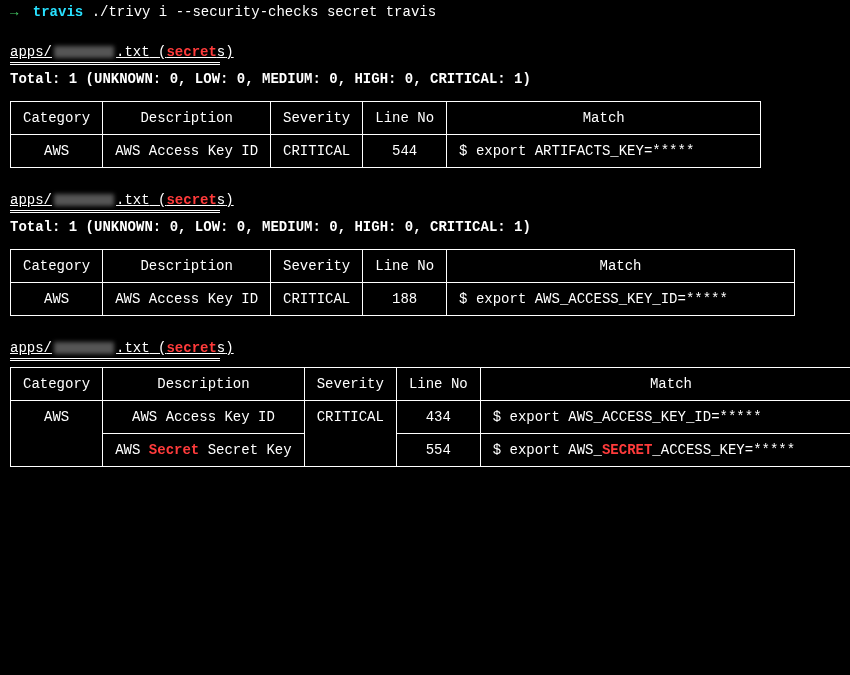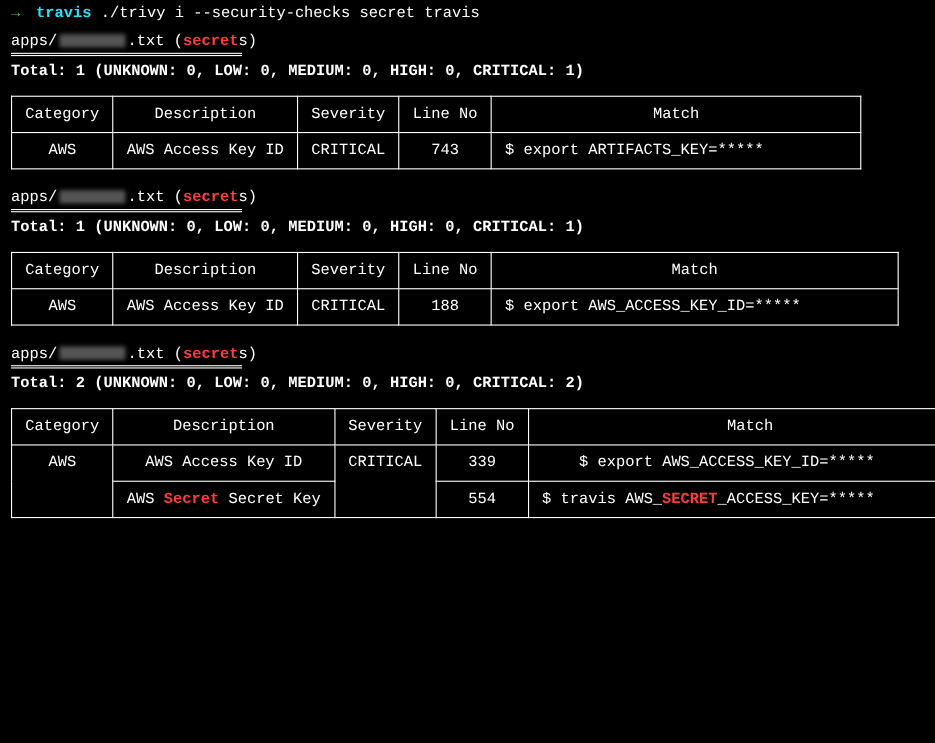--- a/index.html
+++ b/index.html
@@ -10,21 +10,21 @@
       font-size: 14px;
       width: 850px;
       height: 675px;
       padding: 4px 10px;
       overflow: hidden;
     }
     .prompt-line { }
     .arrow { color: #44cc66; margin-right: 6px; }
     .dir { color: #28e1ff; font-weight: bold; }
     .cmd { color: #fff; }
-    .file-line { margin-top: 10px; }
+    .file-line { margin-top: 24px; text-decoration: underline; }
     .redacted {
       display: inline-block;
       width: 60px;
       height: 12px;
       background: #555;
       filter: blur(2px);
       vertical-align: -2px;
       margin: 0 2px;
     }
     .paren { color: #fff; }
@@ -39,21 +39,21 @@
       border-collapse: collapse;
       margin-bottom: 18px;
     }
     th, td {
       border: 1px solid #fff;
       padding: 8px 12px;
       text-align: center;
       font-weight: normal;
       white-space: nowrap;
     }
-    .match-cell { text-align: right; padding-right: 88px; }
+    .match-cell { text-align: left; padding-right: 66px; }
     .inner-red { color: #ff3b3b; font-weight: bold; }
   </style>
 </head>
 <body>
 
 <div class="prompt-line">
   <span class="arrow">→</span>
   <span class="dir">travis</span>
   <span class="cmd"> <span>./trivy i  --security-checks secret travis</span></span>
 </div>
@@ -71,21 +71,21 @@
       <th>Category</th>
       <th>Description</th>
       <th>Severity</th>
       <th>Line No</th>
       <th>Match</th>
     </tr>
     <tr>
       <td>AWS</td>
       <td>AWS Access Key ID</td>
       <td>CRITICAL</td>
-      <td>743</td>
+      <td>544</td>
       <td class="match-cell">$ export ARTIFACTS_KEY=*****</td>
     </tr>
   </tbody>
     </table>
 </div>
 
 <div>
   <div class="file-line">
     <span>apps/</span><span class="redacted"></span><span>.txt</span>
     <span class="paren"> (</span><span class="secret-word">secret</span><span>s</span><span class="paren">)</span>
@@ -111,41 +111,40 @@
   </tbody>
     </table>
 </div>
 
 <div>
   <div class="file-line">
     <span>apps/</span><span class="redacted"></span><span>.txt</span>
     <span class="paren"> (</span><span class="secret-word">secret</span><span>s</span><span class="paren">)</span>
   </div>
   <div class="divider"></div>
-  <div class="total-line">Total: 2 (UNKNOWN: 0, LOW: 0, MEDIUM: 0, HIGH: 0, CRITICAL: 2)</div>
   <table>
     <tbody>
         <tr>
       <th>Category</th>
       <th>Description</th>
       <th>Severity</th>
       <th>Line No</th>
       <th>Match</th>
     </tr>
     <tr>
       <td rowspan="2" style="vertical-align:top;">AWS</td>
       <td>AWS Access Key ID</td>
       <td rowspan="2" style="vertical-align:top;">CRITICAL</td>
-      <td>339</td>
+      <td>434</td>
       <td class="match-cell">$ export AWS_ACCESS_KEY_ID=*****</td>
     </tr>
     <tr>
       <td>
         <span>AWS </span><span class="inner-red">Secret</span><span> Secret Key</span>
       </td>
       <td>554</td>
       <td class="match-cell">
-        <span>$ travis AWS_</span><span class="inner-red">SECRET</span><span>_ACCESS_KEY=*****</span>
+        <span>$ export AWS_</span><span class="inner-red">SECRET</span><span>_ACCESS_KEY=*****</span>
       </td>
     </tr>
   </tbody>
     </table>
 </div>
 
 </body></html>

